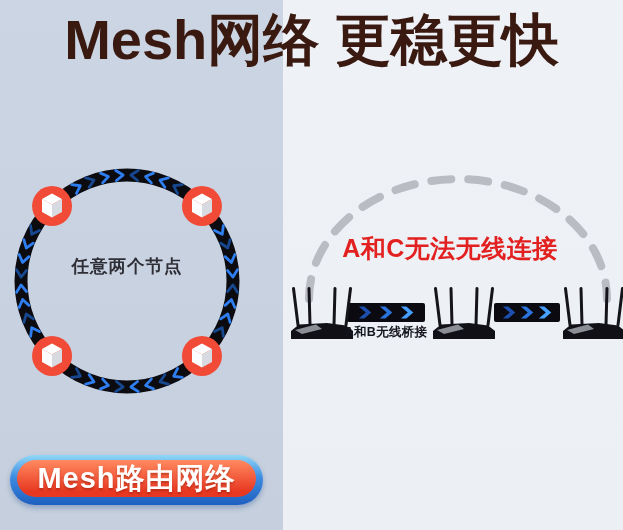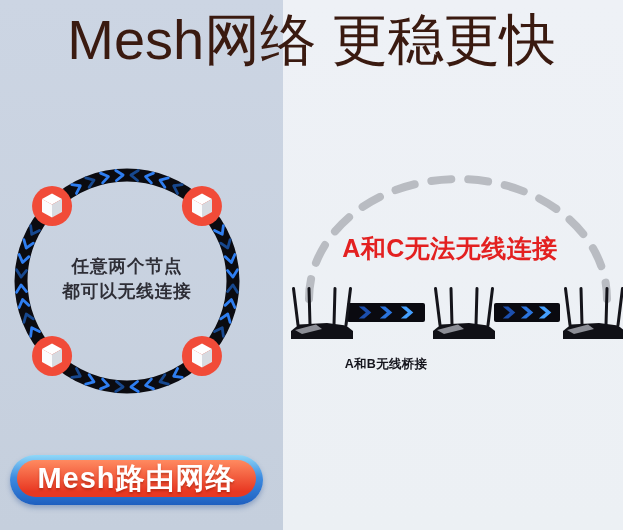--- a/index.html
+++ b/index.html
@@ -7,36 +7,36 @@
     position:relative;width:623px;height:530px;overflow:hidden;
     font-family:"Liberation Sans","DejaVu Sans",sans-serif;
   }
   .bg-left{position:absolute;left:0;top:0;width:283px;height:530px;
     background:linear-gradient(180deg,#ccd5e3 0%,#c5cfdd 100%);}
   .bg-right{position:absolute;left:283px;top:0;width:340px;height:530px;
     background:linear-gradient(180deg,#eef1f6 0%,#ecEFf4 100%);
     background:linear-gradient(180deg,#eef1f6 0%,#ecf0f4 100%);}
   .title{
     position:absolute;left:0;top:6px;width:623px;margin:0;
-    text-align:center;font-size:56px;font-weight:normal;line-height:1.2;
+    text-align:center;font-size:56px;font-weight:bold;line-height:1.2;
     color:var(--title-color);letter-spacing:0px;
   }
   #scene{position:absolute;left:0;top:0;width:623px;height:530px;}
   .circle-caption{
     position:absolute;left:0;top:254px;width:254px;text-align:center;
     font-size:17.5px;font-weight:bold;line-height:1.45;
     color:var(--center-text);letter-spacing:1px;
   }
   .warn-text{
     position:absolute;left:280px;top:232px;width:340px;text-align:center;
     font-size:25px;font-weight:bold;color:var(--warn-red);letter-spacing:.5px;
   }
   .bridge-label{
     position:absolute;top:324px;width:96px;text-align:center;
-    font-size:12.5px;font-weight:bold;color:var(--label-dark);letter-spacing:.3px;margin-top:32px;
+    font-size:12.5px;font-weight:bold;color:var(--label-dark);letter-spacing:.3px;
   }
   #bridge-label-1{left:338px;}
   #bridge-label-2{left:480px;}
   .pill-button{
     position:absolute;height:50px;border-radius:26px;box-sizing:border-box;
     padding:5px 7px 8px 7px;cursor:pointer;
     background:linear-gradient(180deg,var(--btn-blue-top) 0%,#3d8be0 45%,var(--btn-blue-bottom) 100%);
     box-shadow:0 3px 5px rgba(40,80,150,.35);
   }
   #btn-mesh{left:10px;top:455px;width:253px;}
@@ -169,21 +169,20 @@
   <defs>
         <linearGradient id="glowG" x1="0" y1="0" x2="1" y2="0">
           <stop offset="0" stop-color="#7040e8"></stop>
           <stop offset="1" stop-color="#2f8fff"></stop>
         </linearGradient>
       </defs>
     </svg>
 
   <div class="circle-caption">
     <div>任意两个节点</div>
-    <div>都可以无线连接</div>
   </div>
 
   <div class="warn-text">A和C无法无线连接</div>
 
   <div class="bridge-label" id="bridge-label-1">A和B无线桥接</div>
 
   <div class="pill-button" id="btn-mesh">
     <span class="pill-inner">
       <span>Mesh路由网络</span>
     </span>

